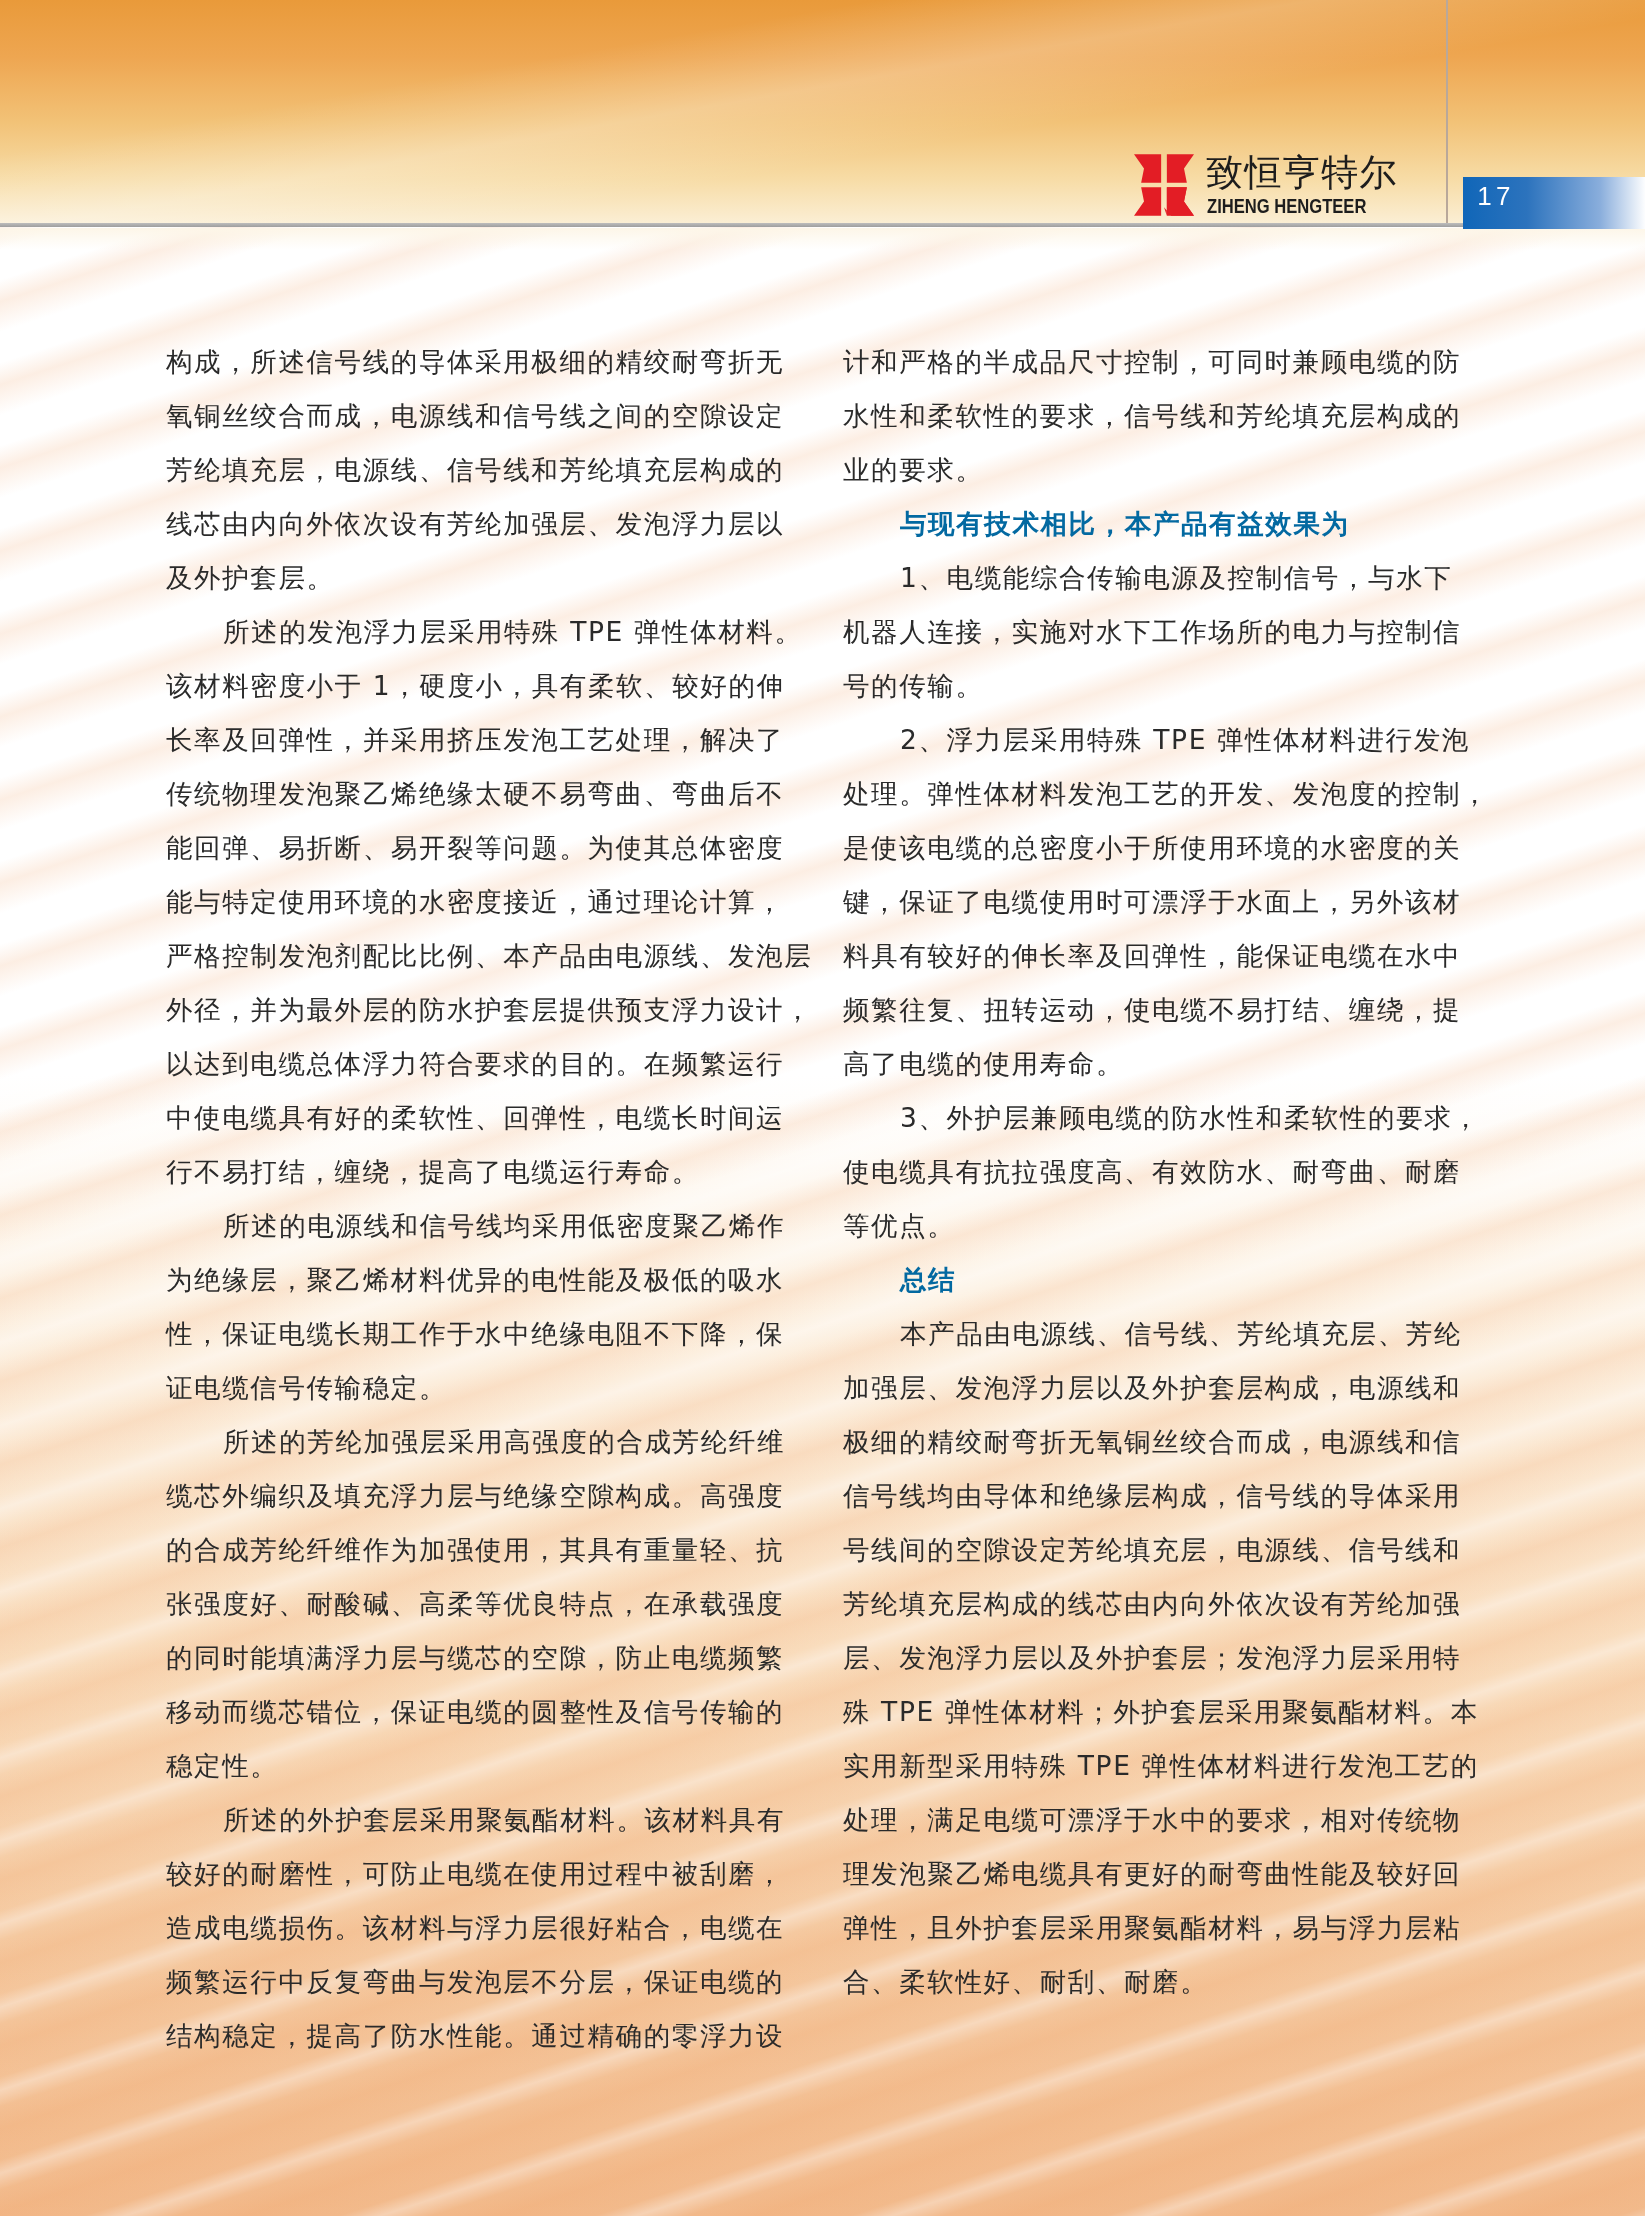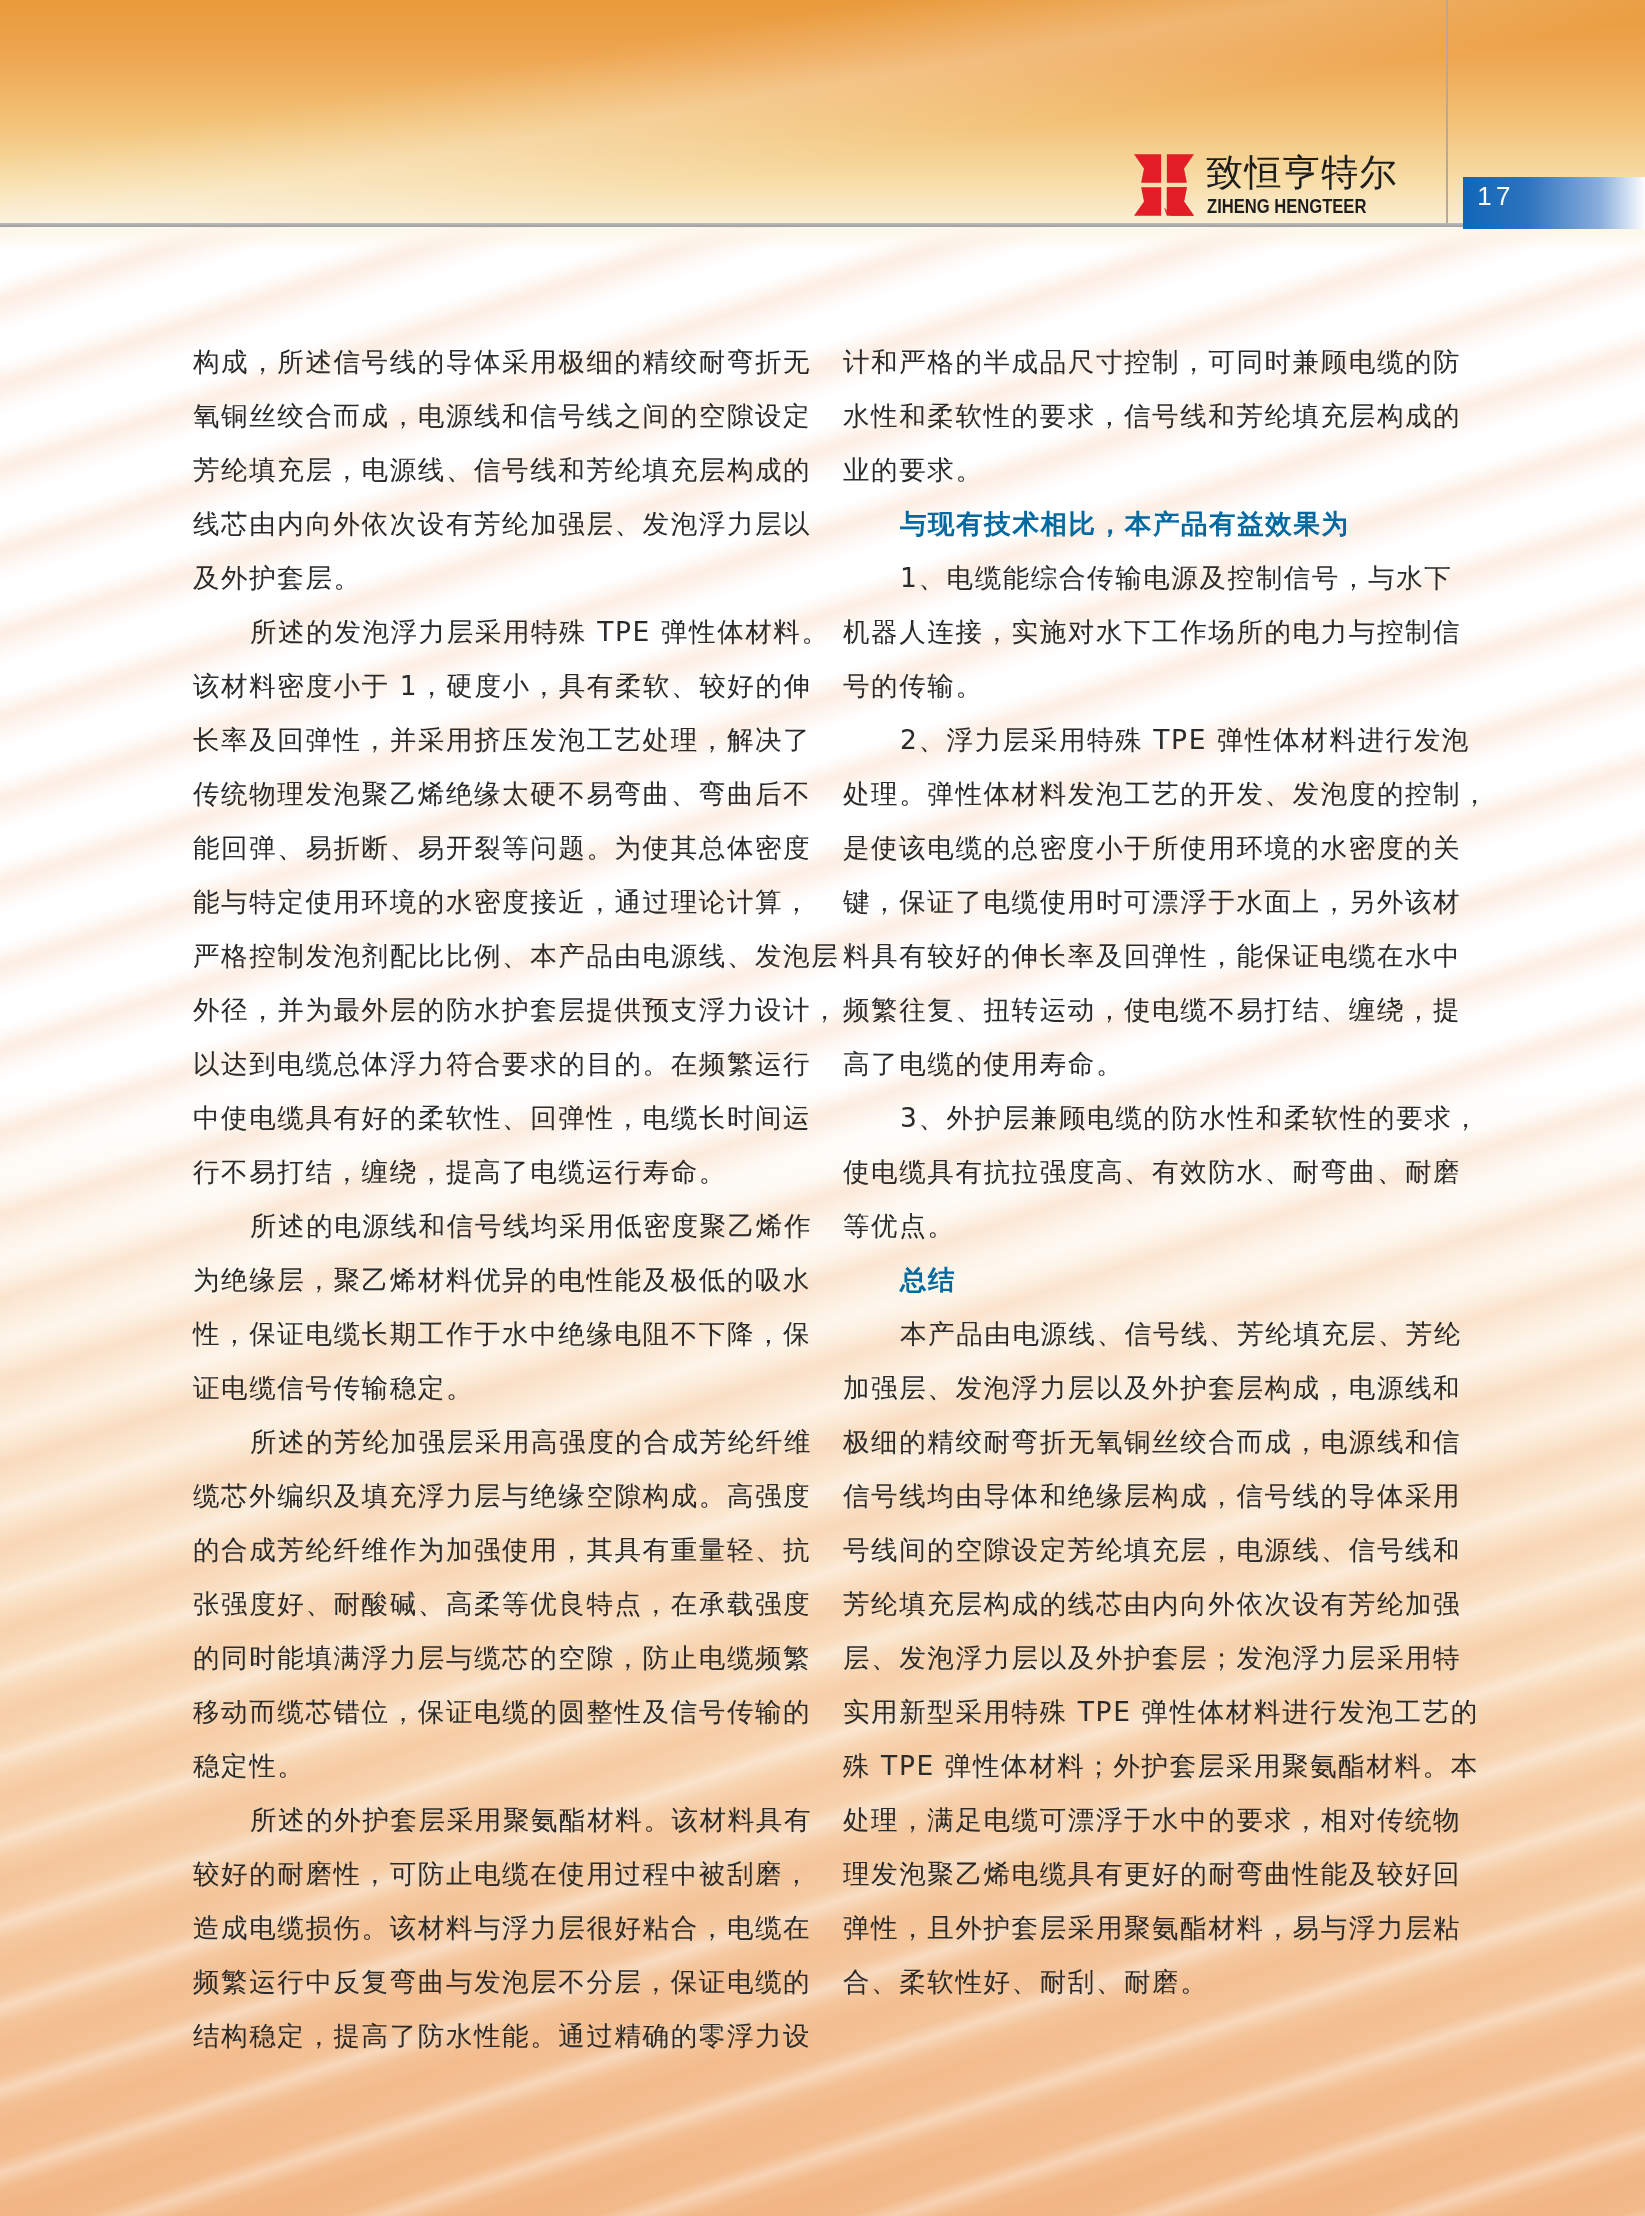--- a/index.html
+++ b/index.html
@@ -43,21 +43,21 @@
   .page-tab {
     position: absolute; left: 1463px; top: 177px; width: 183px; height: 52px;
     background: linear-gradient(90deg, #1066b8 0%, #2c73bd 35%, #8aaedc 75%, #ffffff 100%);
   }
   .page-number {
     position: absolute; left: 14.3px; top: 4.3px;
     font-family: "Liberation Sans", sans-serif; font-size: 26px; color: #ffffff;
     letter-spacing: 4.3px; line-height: 30px;
   }
   .column { position: absolute; top: 335px; width: 627px; }
-  .col-left { left: 193px; }
+  .col-left { left: 166px; }
   .col-right { left: 843px; }
   .line {
     height: 54px; line-height: 54px;
     font-family: "DejaVu Sans", sans-serif; font-size: 26.5px;
     color: #2a2a2a; white-space: nowrap; letter-spacing: 1.6px;
   }
   .indent { padding-left: 57px; }
   .bold { font-weight: bold; color: #0369a1; }
 </style>
 </head>
@@ -136,20 +136,20 @@
   <div class="line">使电缆具有抗拉强度高、有效防水、耐弯曲、耐磨</div>
   <div class="line">等优点。</div>
   <div class="line indent bold">总结</div>
   <div class="line indent">本产品由电源线、信号线、芳纶填充层、芳纶</div>
   <div class="line">加强层、发泡浮力层以及外护套层构成，电源线和</div>
   <div class="line">极细的精绞耐弯折无氧铜丝绞合而成，电源线和信</div>
   <div class="line">信号线均由导体和绝缘层构成，信号线的导体采用</div>
   <div class="line">号线间的空隙设定芳纶填充层，电源线、信号线和</div>
   <div class="line">芳纶填充层构成的线芯由内向外依次设有芳纶加强</div>
   <div class="line">层、发泡浮力层以及外护套层；发泡浮力层采用特</div>
+  <div class="line">殊 TPE 弹性体材料；外护套层采用聚氨酯材料。本</div>
   <div class="line">实用新型采用特殊 TPE 弹性体材料进行发泡工艺的</div>
-  <div class="line">殊 TPE 弹性体材料；外护套层采用聚氨酯材料。本</div>
   <div class="line">处理，满足电缆可漂浮于水中的要求，相对传统物</div>
   <div class="line">理发泡聚乙烯电缆具有更好的耐弯曲性能及较好回</div>
   <div class="line">弹性，且外护套层采用聚氨酯材料，易与浮力层粘</div>
   <div class="line">合、柔软性好、耐刮、耐磨。</div>
 </div>
 
 
 </body></html>

